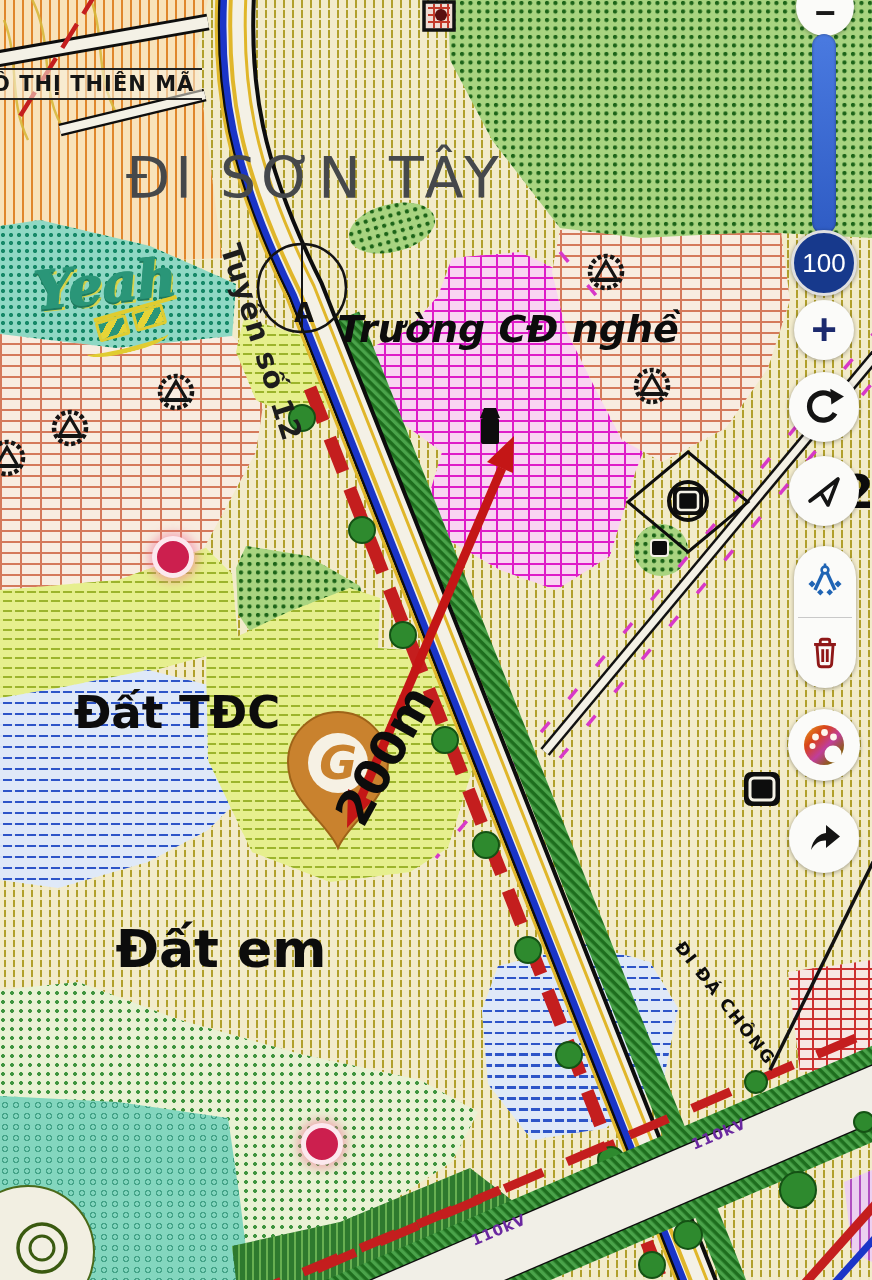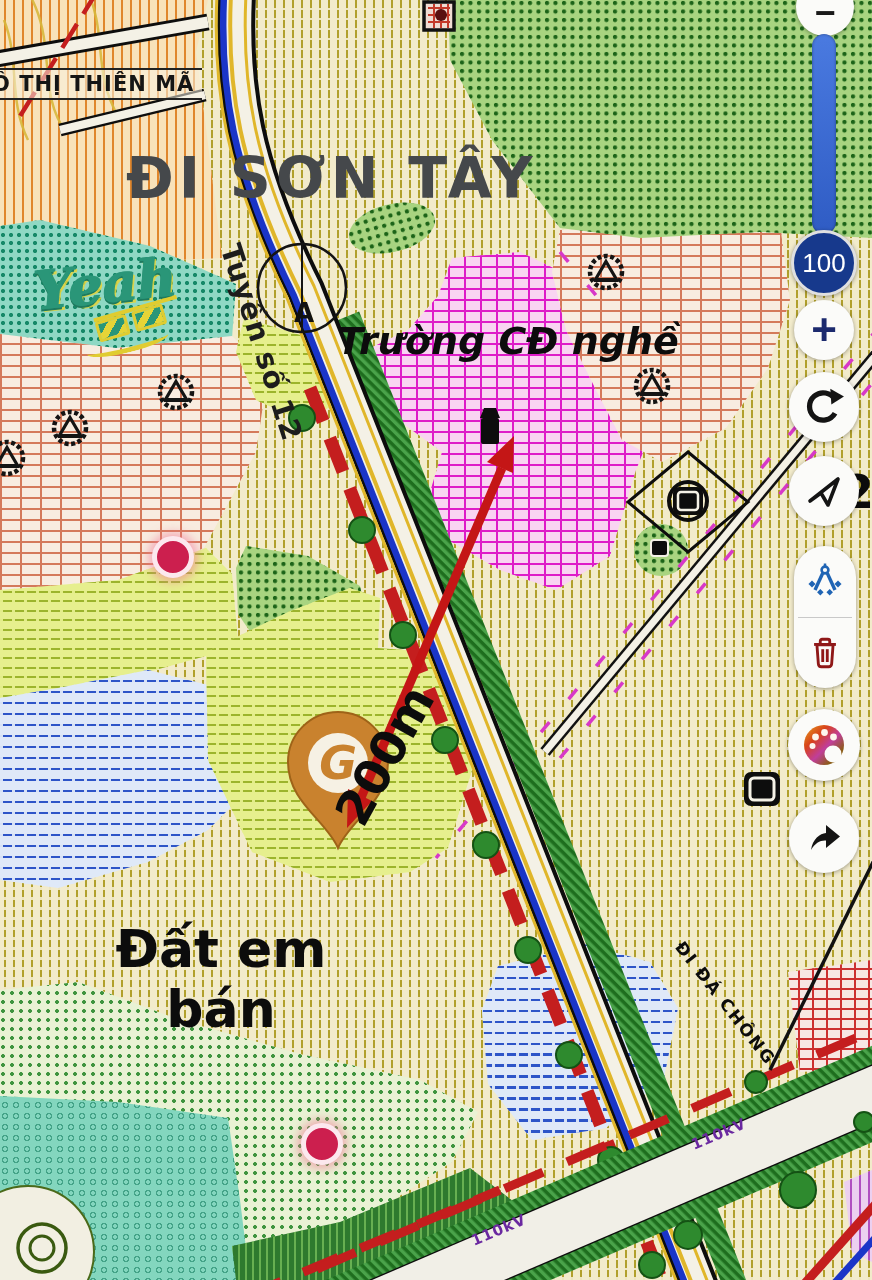--- a/index.html
+++ b/index.html
@@ -35,22 +35,22 @@
   .p-darkgreen{background-color:#2e7a2e;background-image:
     repeating-linear-gradient(90deg, rgba(150,220,110,.55) 0 2px, transparent 2px 7px);}
   .p-redbrick{background-color:#f7e7e3;background-image:
     repeating-linear-gradient(0deg, #cc3030 0 2px, transparent 2px 10px),
     repeating-linear-gradient(90deg, #cc3030 0 2px, transparent 2px 14px);}
   .p-purple{background-color:#ecd0f0;background-image:
     repeating-linear-gradient(90deg, transparent 0 4px, #b050c0 4px 6px, transparent 6px 9px);}
   #overlay{position:absolute;left:0;top:0;z-index:2;}
   
   .lbl{position:absolute;z-index:3;color:#0c0c0c;font-weight:bold;line-height:1.15;}
-  .lbl-dir{left:126px;top:146px;font-size:57px;font-weight:700;color:#45484b;letter-spacing:5px;}
-  .lbl-school{left:322px;top:320px;width:372px;text-align:center;font-size:38px;font-style:italic;}
+  .lbl-dir{left:126px;top:146px;font-size:57px;font-weight:400;color:#45484b;letter-spacing:5px;}
+  .lbl-school{left:322px;top:308px;width:372px;text-align:center;font-size:38px;font-style:italic;}
   .lbl-auction{left:60px;top:686px;width:234px;text-align:center;font-size:45px;line-height:1.2;}
   .lbl-sale{left:94px;top:920px;width:254px;text-align:center;font-size:52px;}
   .lbl-200m{left:278px;top:728px;width:214px;text-align:center;font-size:48px;transform:rotate(-61deg);}
   .lbl-dachong{left:686px;top:938px;font-size:17px;letter-spacing:2px;transform:rotate(52deg);transform-origin:left top;white-space:nowrap;}
   .lbl-tuyen{left:245px;top:240px;font-size:29px;font-weight:600;letter-spacing:1px;transform:rotate(72deg);transform-origin:left top;white-space:nowrap;color:#1c1c1c;}
   .lbl-thienma{left:-16px;top:68px;font-size:21px;letter-spacing:1px;color:#151515;background:rgba(248,242,226,.55);border-top:2px solid #222;border-bottom:2px solid #222;padding:2px 8px;white-space:nowrap;}
   .lbl-power{font-size:15px;color:#6a28a0;letter-spacing:1px;transform:rotate(-23deg);white-space:nowrap;}
   .lbl-parcel{left:842px;top:466px;font-size:46px;z-index:4;}
   
   #logo{position:absolute;left:36px;top:250px;z-index:3;transform:rotate(-6deg);width:170px;height:120px;}
@@ -244,24 +244,24 @@
       <polygon points="514,436 513,473 487,462" fill="#c41616"></polygon>
       <polygon points="347,828 372,801 348,789" fill="#c41616"></polygon>
     </g>
   </svg>
 
   <div class="lbl lbl-dir">ĐI SƠN TÂY</div>
   <div class="lbl lbl-school">
     <div>Trường CĐ nghề</div>
   </div>
   <div class="lbl lbl-auction">
+    <div>Đất TĐC</div>
   </div>
   <div class="lbl lbl-sale">
     <div>Đất em</div>
-    <div>bán</div>
   </div>
   <div class="lbl lbl-200m">200m</div>
   <div class="lbl lbl-dachong">ĐI ĐÁ CHÔNG</div>
   <div class="lbl lbl-tuyen">Tuyến số 12</div>
   <div class="lbl lbl-thienma">Ô THỊ THIÊN MÃ</div>
   <div class="lbl lbl-power" style="left:470px;top:1222px;">110kV</div>
   <div class="lbl lbl-power" style="left:690px;top:1126px;">110kV</div>
   <div class="lbl lbl-parcel">2</div>
 
   <div id="logo">

